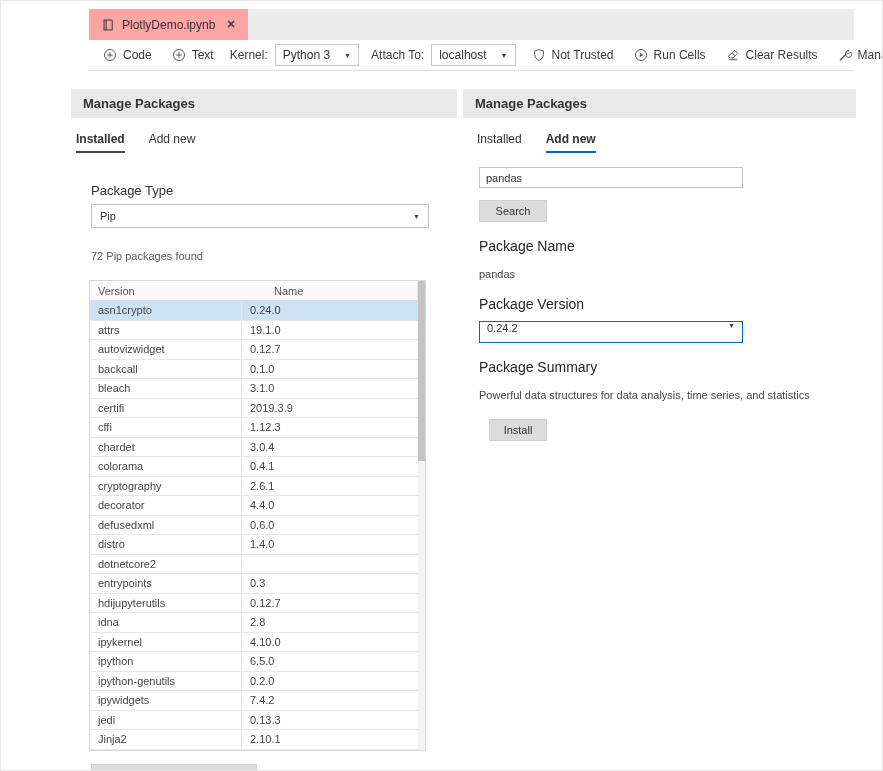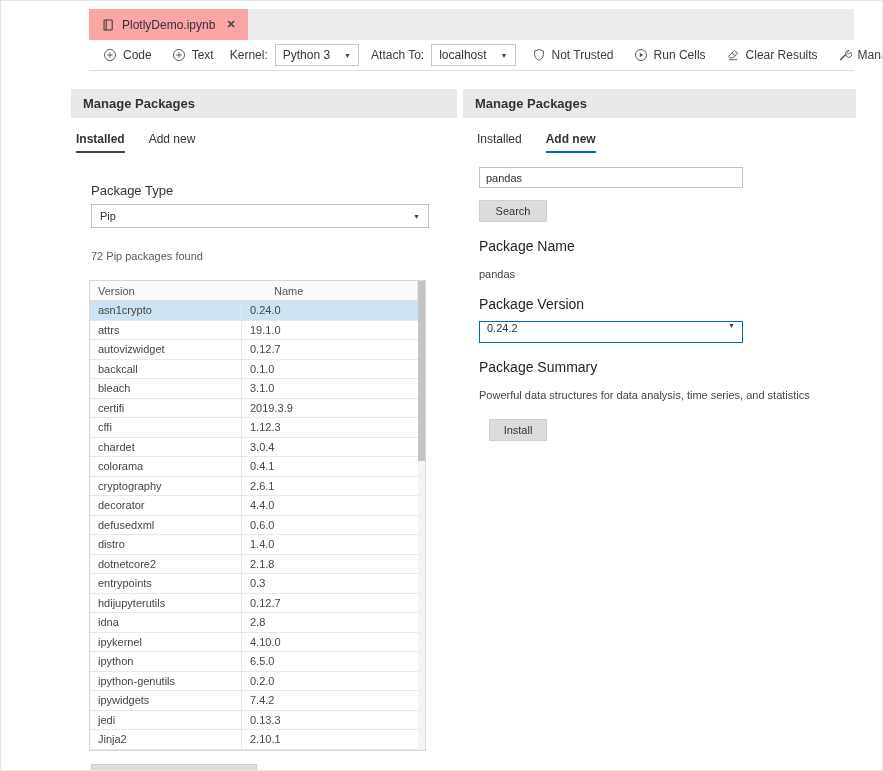--- a/index.html
+++ b/index.html
@@ -273,21 +273,20 @@
         <div class="pkg-row">
           <div class="cell name">defusedxml</div>
           <div class="cell ver">0.6.0</div>
         </div>
         <div class="pkg-row">
           <div class="cell name">distro</div>
           <div class="cell ver">1.4.0</div>
         </div>
         <div class="pkg-row">
           <div class="cell name">dotnetcore2</div>
-          <div class="cell ver">2.1.8</div>
         </div>
         <div class="pkg-row">
           <div class="cell name">entrypoints</div>
           <div class="cell ver">0.3</div>
         </div>
         <div class="pkg-row">
           <div class="cell name">hdijupyterutils</div>
           <div class="cell ver">0.12.7</div>
         </div>
         <div class="pkg-row">

